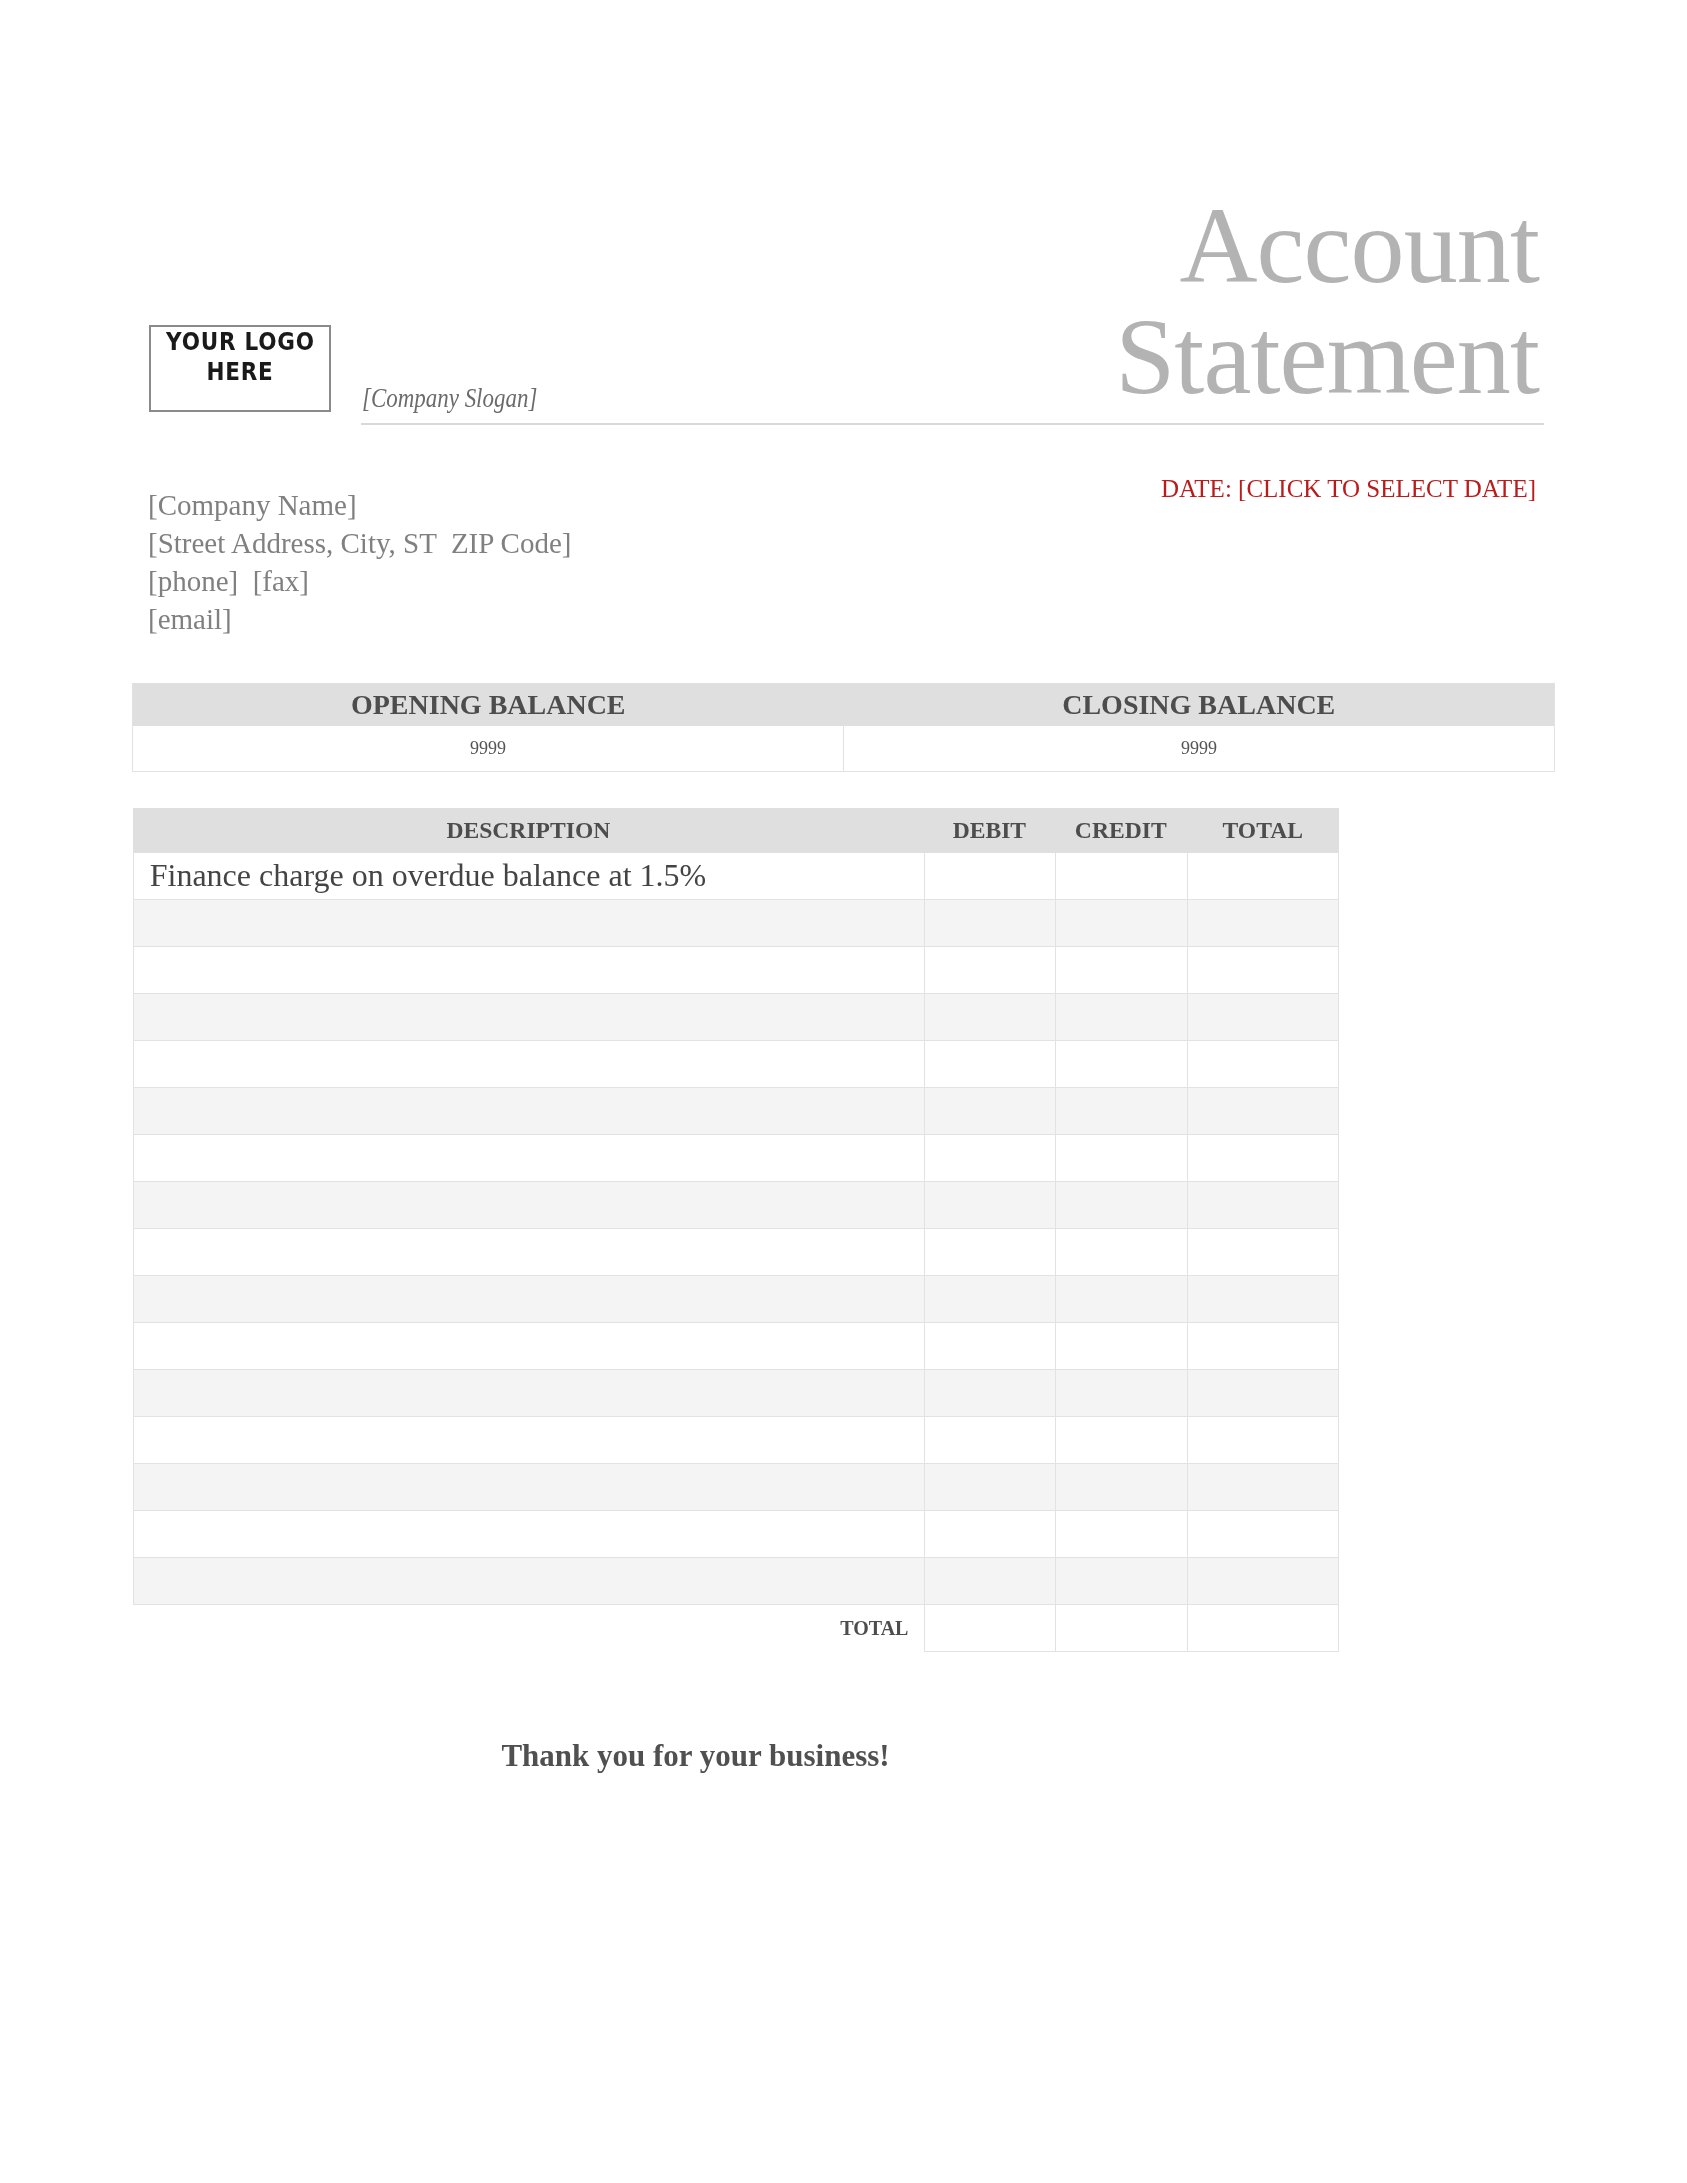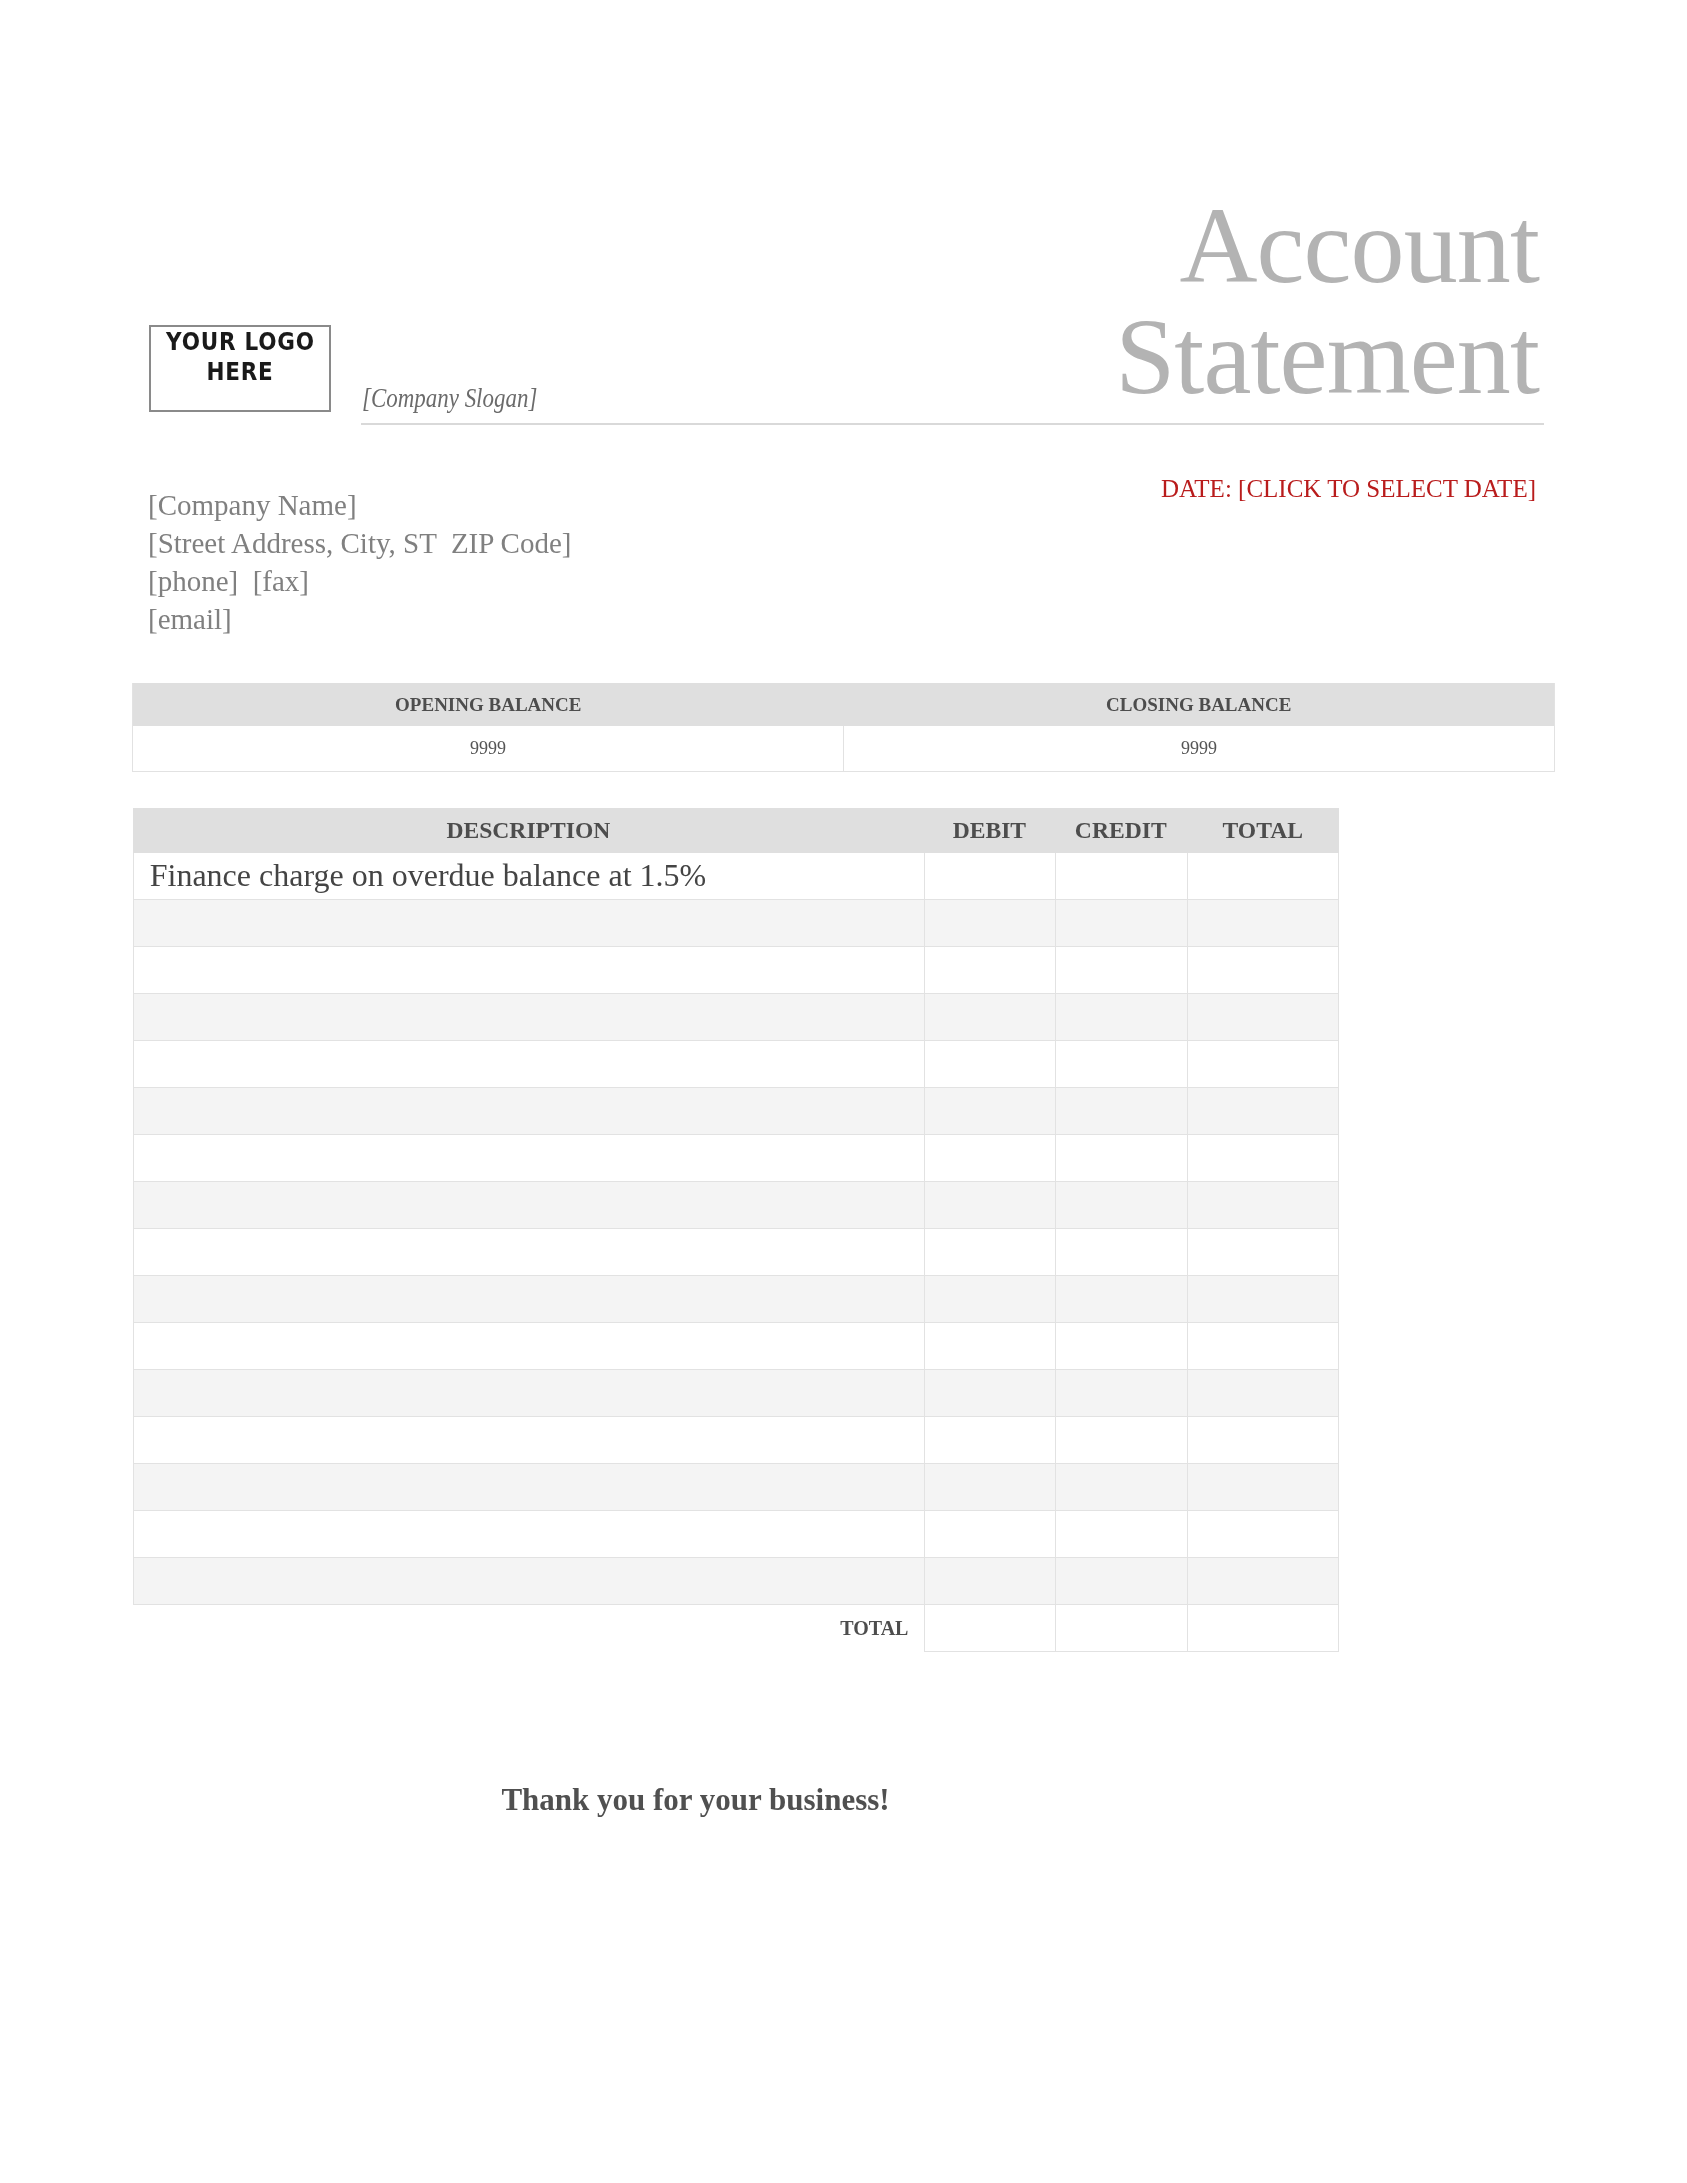--- a/index.html
+++ b/index.html
@@ -21,21 +21,21 @@
   
   .company-info { left: 148px; top: 486px; color: #808080; font-size: 29px; line-height: 38px; }
   .company-info div { white-space: pre; }
 
   
   .date { right: 151px; top: 475px; color: #b91c1c; font-size: 25px; white-space: nowrap; }
 
   
   .balance { left: 132px; top: 683px; width: 1423px; border: 1.7px solid #e2e2e2; box-sizing: border-box; border-top: none; }
   .balance-head { display: flex; background: #dfdfdf; height: 43px; }
-  .balance-head div { flex: 1; text-align: center; font-weight: bold; font-size: 19px; line-height: 43px; color: #4d4d4d; }
+  .balance-head div { flex: 1; text-align: center; font-weight: bold; font-size: 28px; line-height: 43px; color: #4d4d4d; }
   .balance-vals { display: flex; height: 45px; }
   .balance-vals div { flex: 1; text-align: center; font-size: 18px; line-height: 45px; color: #555; }
   .balance-vals div:first-child { border-right: 1.7px solid #e2e2e2; }
 
   
   .stmt { left: 133px; top: 808px; width: 1206px; }
   .row { display: flex; height: 47px; box-sizing: border-box; border-bottom: 1.7px solid #e2e2e2; }
   .row.head { height: 45px; background: #dfdfdf; border-bottom: none; }
   .row.head div { font-weight: bold; font-size: 23.6px; line-height: 45px; color: #4d4d4d; text-align: center; }
   .c-desc { width: 933px; box-sizing: border-box; }
@@ -44,21 +44,21 @@
   .c-total { width: 180px; box-sizing: border-box; }
   .row.data .c-desc { border-left: 1.7px solid #e2e2e2; font-size: 32px; line-height: 45px; color: #444; padding-left: 15.7px; white-space: nowrap; }
   .row.data .c-debit, .row.data .c-credit, .row.data .c-total { border-left: 1.7px solid #e2e2e2; }
   .row.data .c-total { border-right: 1.7px solid #e2e2e2; }
   .row.data.alt { background: #f4f4f4; }
   .row.totalrow { border-bottom: none; height: 47px; }
   .row.totalrow .c-desc { text-align: right; padding-right: 15.7px; font-weight: bold; font-size: 20px; line-height: 47px; color: #4d4d4d; }
   .row.totalrow .c-debit, .row.totalrow .c-credit, .row.totalrow .c-total { border-left: 1.7px solid #e2e2e2; border-bottom: 1.7px solid #e2e2e2; }
   .row.totalrow .c-total { border-right: 1.7px solid #e2e2e2; }
 
-  .thanks { left: 0; width: 1391px; top: 1738px; text-align: center; font-weight: bold; font-size: 31px; color: #505050; margin-top: 44px; }
+  .thanks { left: 0; width: 1391px; top: 1738px; text-align: center; font-weight: bold; font-size: 31px; color: #505050; }
 </style>
 </head>
 <body>
 
 <div class="abs logo-box">
   <div class="logo-line">YOUR LOGO</div>
   <div class="logo-line">HERE</div>
 </div>
 
 <div class="abs slogan">[Company Slogan]</div>

